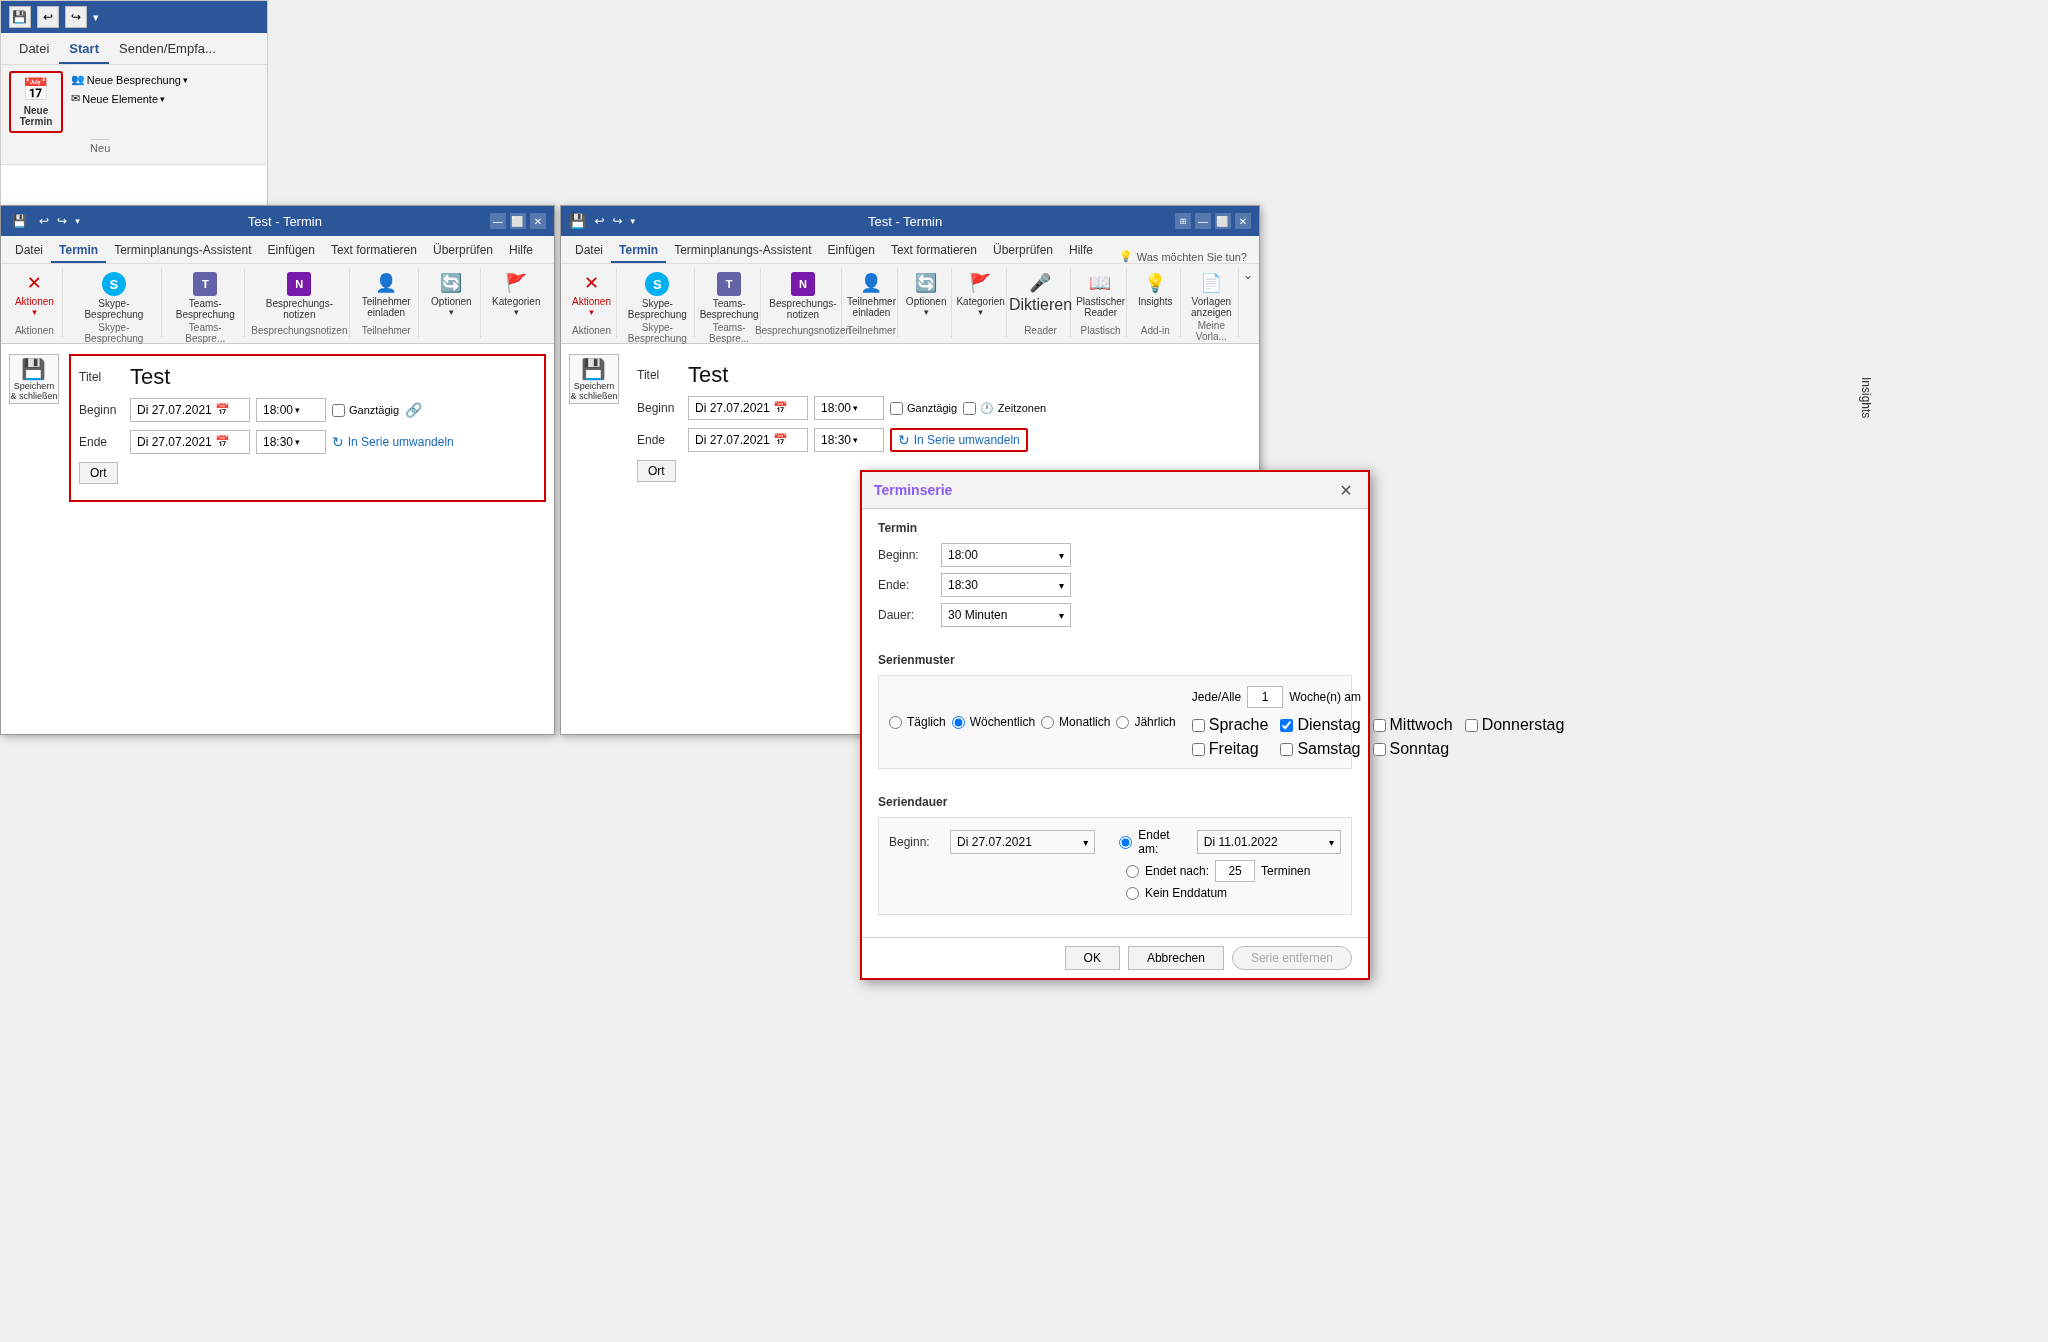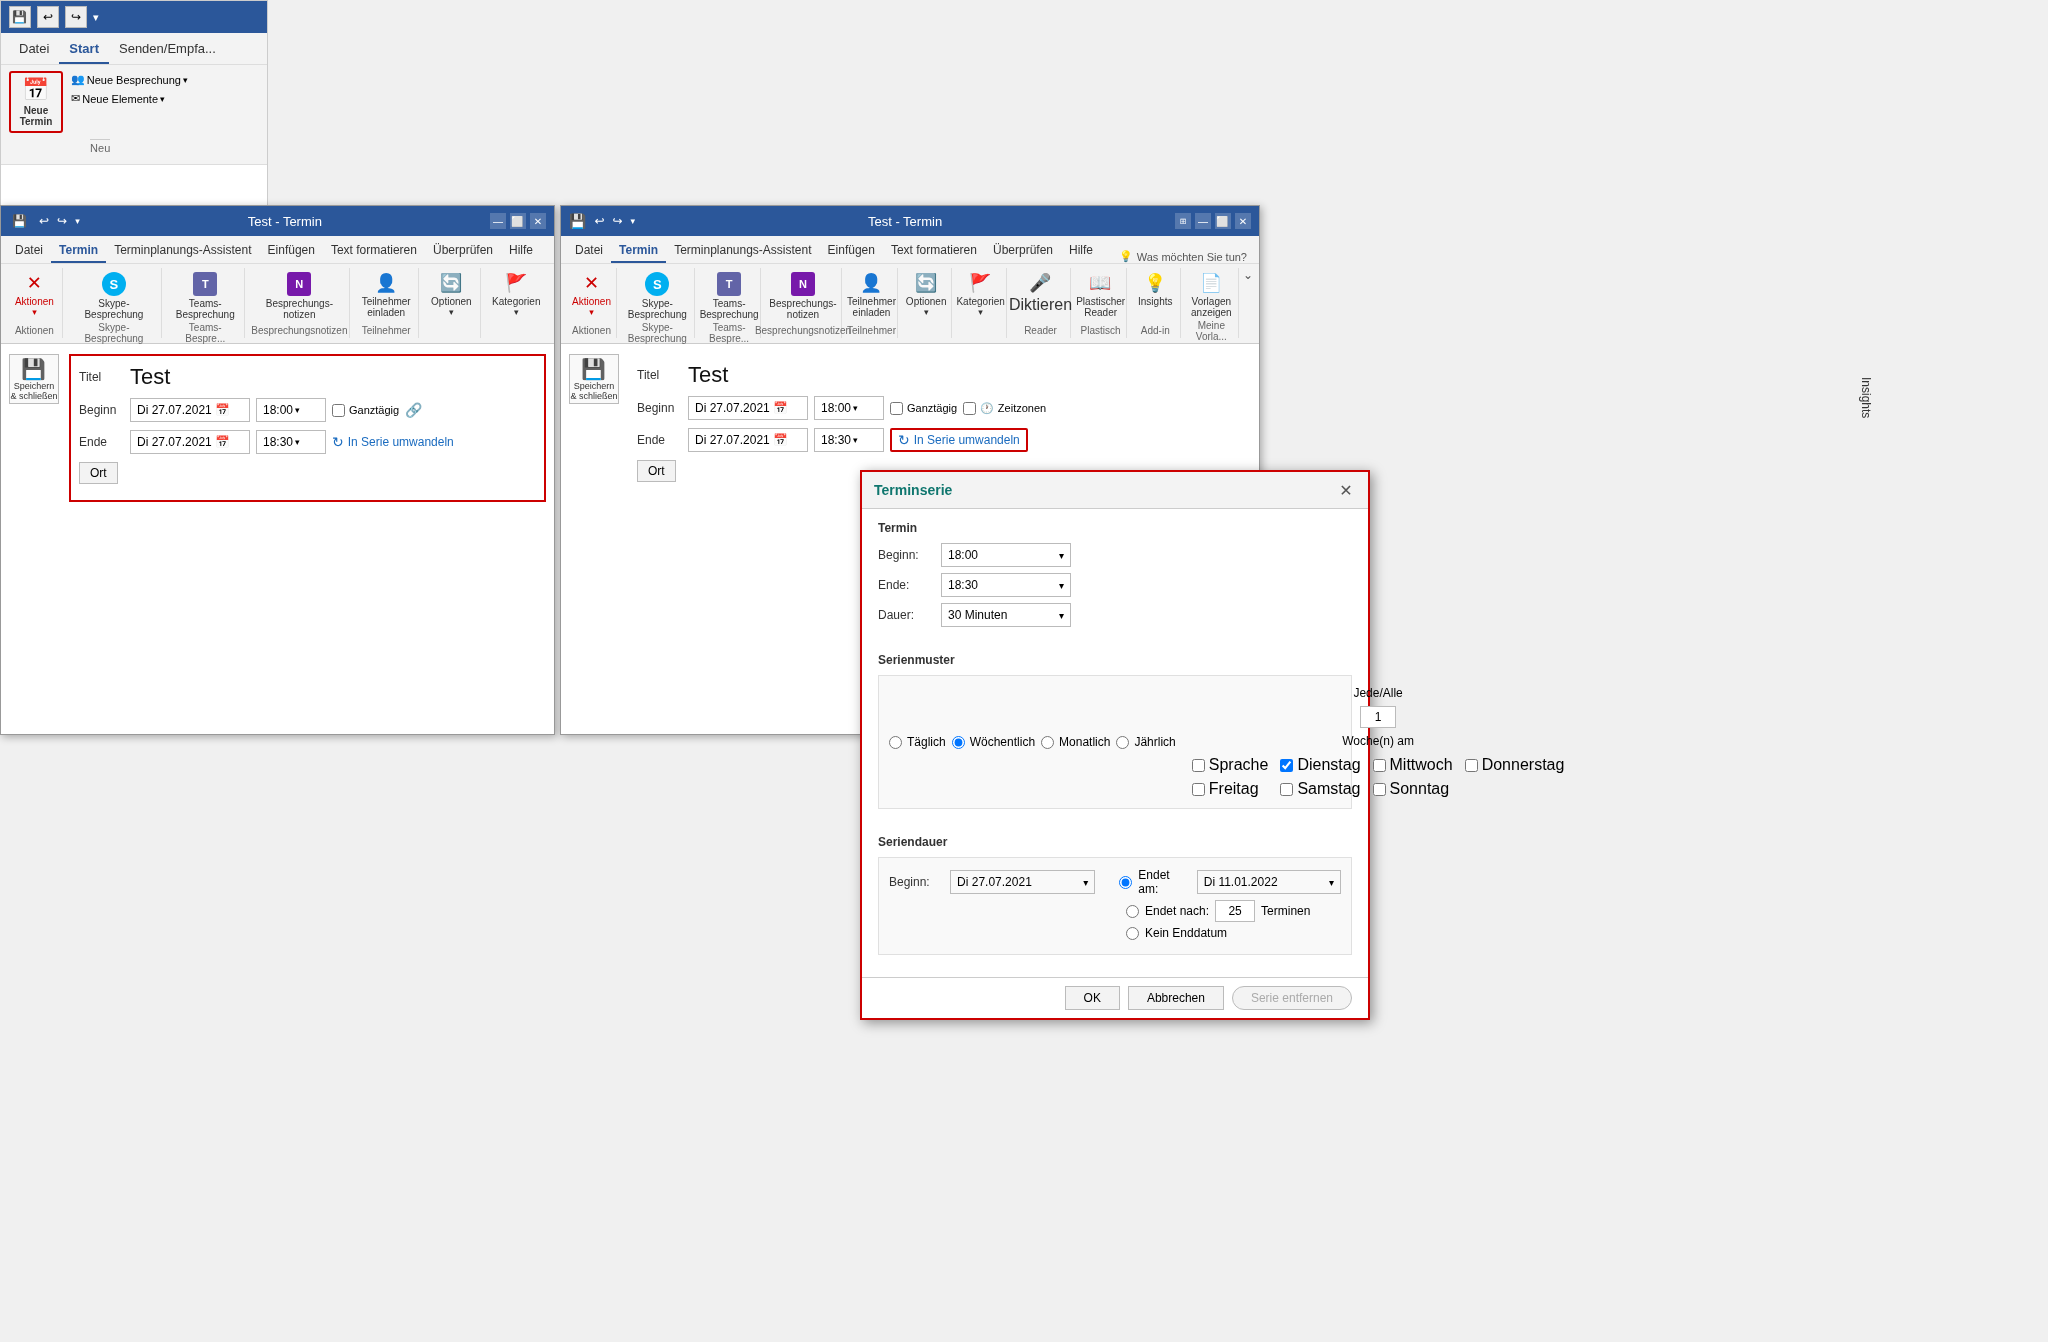--- a/index.html
+++ b/index.html
@@ -327,21 +327,21 @@
       background: #f3f3f3;
       border-bottom: 1px solid #ccc;
       padding: 8px 12px;
       display: flex;
       align-items: center;
       justify-content: space-between;
     }
     .ts-title {
       font-size: 14px;
       font-weight: 600;
-      color: #0f766e;
+      color: #8b5cf6;
     }
     .ts-close {
       font-size: 16px;
       cursor: pointer;
       color: #555;
       width: 20px; height: 20px;
       display: flex; align-items: center; justify-content: center;
     }
     .ts-body {
       padding: 12px 16px;
@@ -405,21 +405,20 @@
     }
     .ts-pattern-right {
       flex: 1;
     }
     .ts-jede-row {
       display: flex;
       align-items: center;
       gap: 6px;
       font-size: 12px;
       margin-bottom: 8px;
-      flex-direction: column;
     }
     .ts-small-input {
       border: 1px solid #bbb;
       width: 36px;
       height: 22px;
       padding: 2px 4px;
       font-size: 12px;
       text-align: center;
     }
     .ts-day-check {

